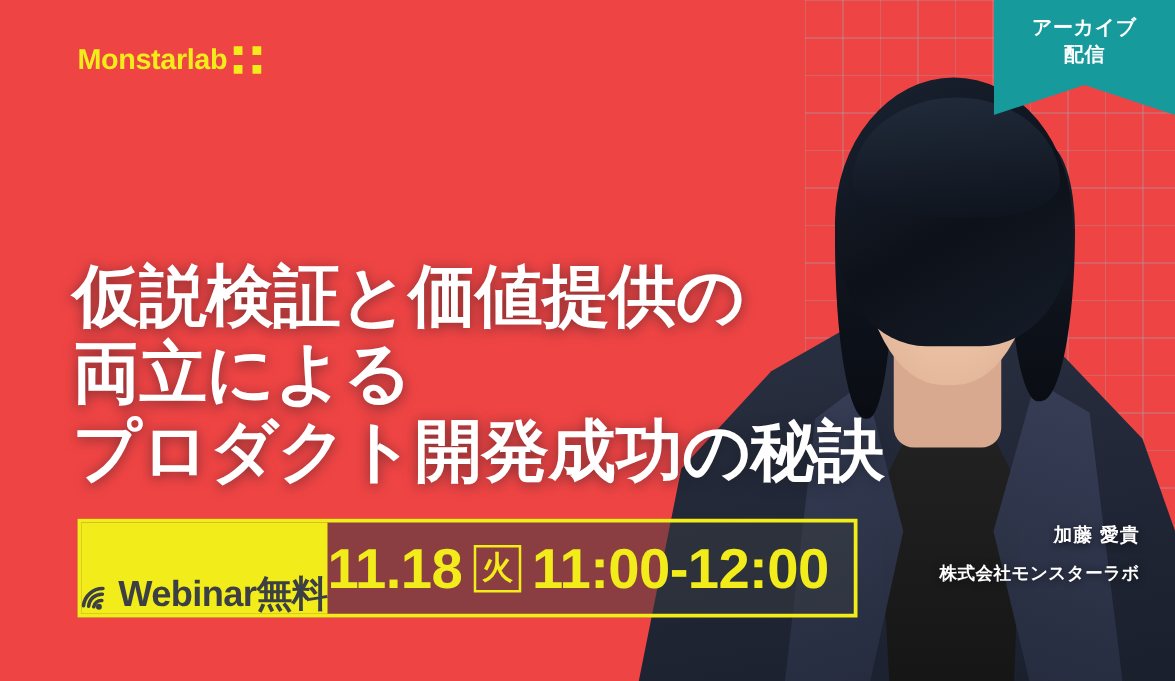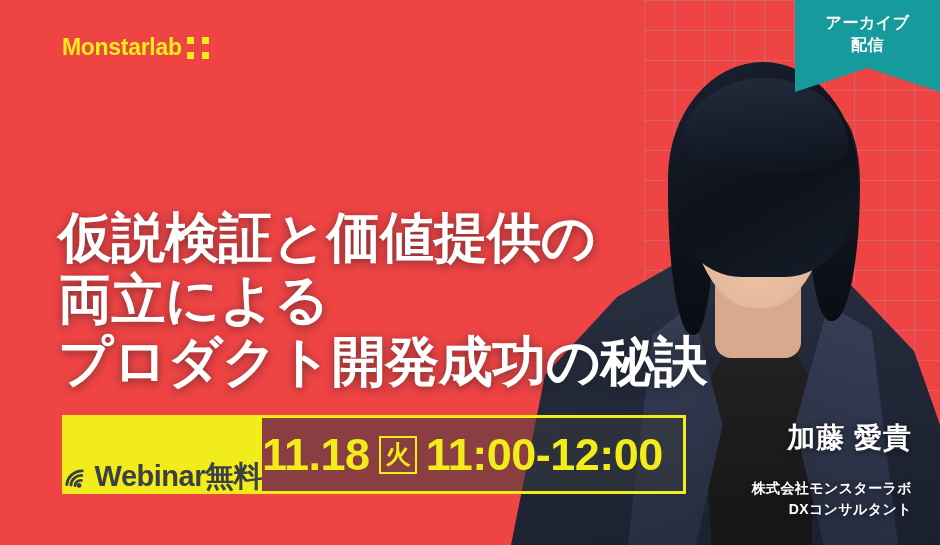--- a/index.html
+++ b/index.html
@@ -189,22 +189,22 @@
   }
   .dt-time{ line-height:1; }
 
   
   .speaker{
     position:absolute; right:28px; top:420px;
     text-align:right; color:#ffffff;
     text-shadow:0 1px 6px rgba(15,18,24,.85);
   }
   .speaker-name{
-    font-size:28px; font-weight:700; letter-spacing:1px;
-    line-height:1.25; margin-bottom:23px; white-space:nowrap;
+    font-size:15px; font-weight:700; letter-spacing:1px;
+    line-height:1.25; margin-bottom:9px; white-space:nowrap;
   }
   .speaker-company,.speaker-role{
     font-size:14px; font-weight:700; letter-spacing:.4px;
     line-height:1.5; white-space:nowrap;margin-left:39px;
   }
 </style>
 </head>
 <body>
 
 <div class="banner">
@@ -270,16 +270,15 @@
     <div class="datetime">
       <span class="dt-date">11.18</span>
       <span class="dt-day">火</span>
       <span class="dt-time">11:00-12:00</span>
     </div>
   </div>
 
   <div class="speaker">
     <div class="speaker-name">加藤 愛貴</div>
     <div class="speaker-company">株式会社モンスターラボ</div>
-    <div class="speaker-role">DXコンサルタント</div>
   </div>
 
 </div>
 
 </body></html>

